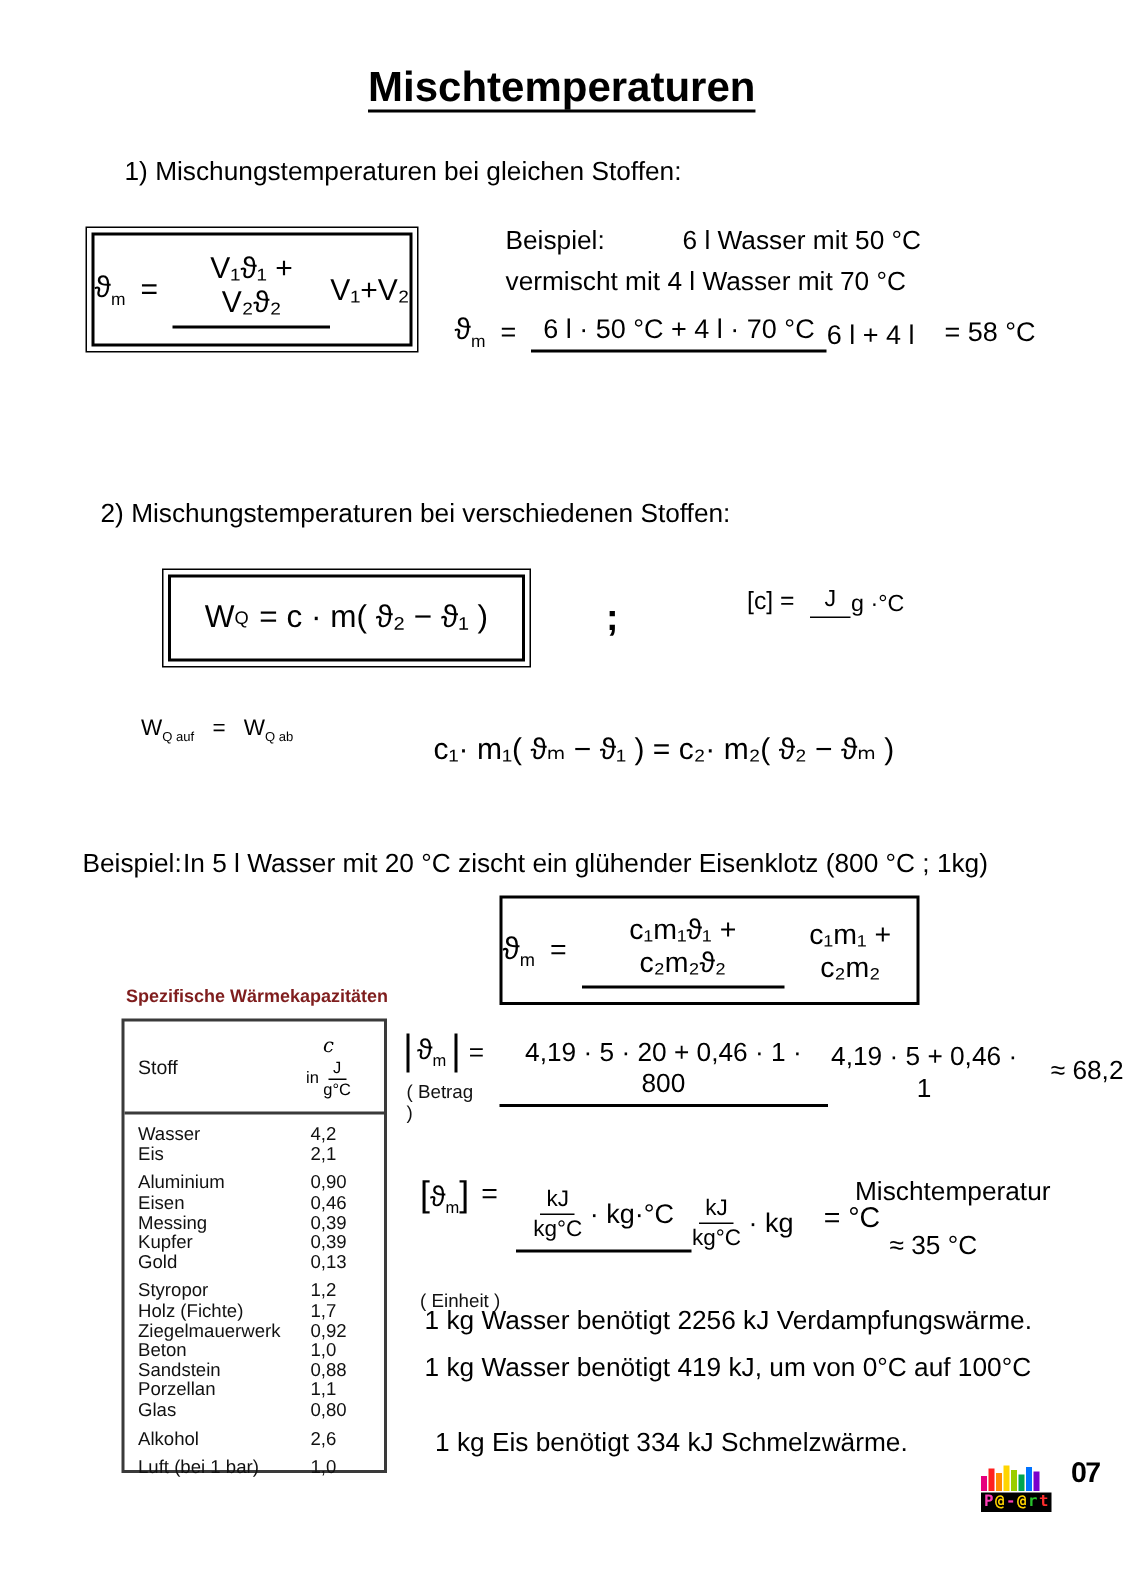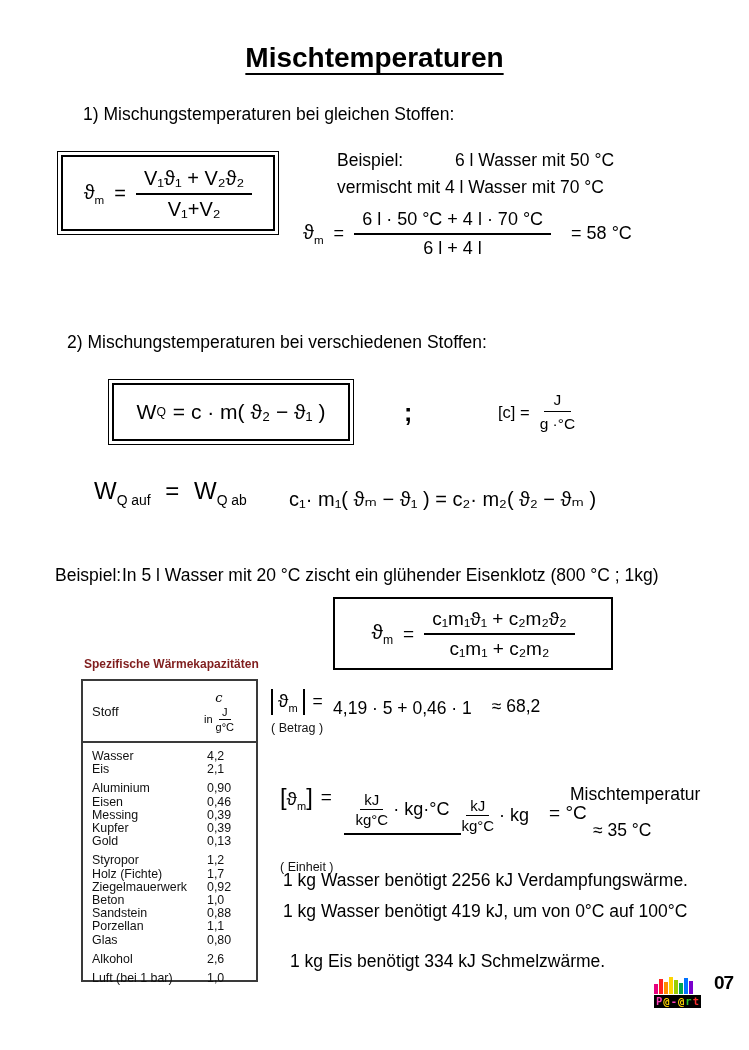--- a/index.html
+++ b/index.html
@@ -11,21 +11,21 @@
   .abs{position:absolute;}
 
   
   .title{top:42px;left:0;width:749px;text-align:center;font-size:28px;font-weight:700;}
   .title span{text-decoration:underline;text-decoration-thickness:2px;text-underline-offset:6px;}
 
   .h-sec{font-size:17.5px;}
 
   
   .eqrow{display:flex;align-items:center;gap:10px;}
-  .frac{display:inline-flex;flex-direction:column;align-items:center;text-align:center;}
+  .frac{display:inline-flex;flex-direction:row;align-items:center;text-align:center;}
   .frac .num{border-bottom:2px solid #000;padding:1px 8px 3px;}
   .frac .den{padding-top:3px;}
   sub{font-size:58%;line-height:1;}
 
   
   .dbox{border:1.5px solid #000;padding:3px;background:#fff;}
   .dbox-inner{border:2px solid #000;width:100%;height:100%;display:flex;align-items:center;justify-content:center;box-sizing:border-box;}
   .box1{left:57px;top:151px;width:222px;height:84px;box-sizing:border-box;font-size:20px;}
   .box2{left:108px;top:379px;width:246px;height:66px;box-sizing:border-box;font-size:21px;}
   .box3{left:333px;top:597px;width:280px;height:73px;border:2.5px solid #000;box-sizing:border-box;
@@ -34,21 +34,21 @@
   .ex-text{font-size:17.5px;}
   .calc1{left:303px;top:208px;font-size:18px;}
   .calc1 .lhs{font-size:20px;}
   .result{margin-left:10px;white-space:nowrap;}
 
   .semi{left:404px;top:398px;font-size:25px;font-weight:700;}
   .unitc{left:498px;top:391px;font-size:16.5px;}
   .unitc .frac{font-size:15.5px;}
   .unitc .frac .num{border-bottom-width:1.5px;padding:0 10px 2px;}
 
-  .balance{left:94px;top:477px;font-size:24px;text-align:right;}
+  .balance{left:94px;top:477px;font-size:15px;text-align:right;}
   .balance .mid{margin:0 8px;}
   .equation2{left:289px;top:487px;font-size:20px;white-space:nowrap;}
 
   
   .cap-title{left:84px;top:657px;font-size:12px;font-weight:700;color:#7f1d1d;}
   .cap-table{left:81px;top:679px;width:177px;height:303px;border:2px solid #3a3a3a;box-sizing:border-box;background:#fff;}
   .cap-header{height:60px;border-bottom:2px solid #3a3a3a;display:flex;align-items:center;}
   .cap-h-stoff{flex:1;padding-left:9px;font-size:13px;color:#111;}
   .cap-h-right{width:62px;display:flex;flex-direction:column;align-items:center;gap:1px;padding-right:6px;}
   .cap-h-c{font-family:"DejaVu Serif",serif;font-style:italic;font-size:13px;}
@@ -268,20 +268,21 @@
 
   <div class="abs eqrow betrag">
     <div class="lhs-col">
       <div class="lhs-row">
         <span class="absbars"><span>ϑ</span><sub>m</sub></span>
         <span>=</span>
       </div>
       <span class="note">( Betrag )</span>
     </div>
     <span class="frac">
+      <span class="num">4,19 · 5 · 20 + 0,46 · 1 · 800</span>
       <span class="den">4,19 · 5 + 0,46 · 1</span>
     </span>
     <span class="result">≈ 68,2</span>
   </div>
 
   <div class="abs eqrow einheit">
     <div class="lhs-col">
       <div class="lhs-row">
         <span><span class="bracket">[</span><span>ϑ</span><sub>m</sub><span class="bracket">]</span></span>
         <span>=</span>

